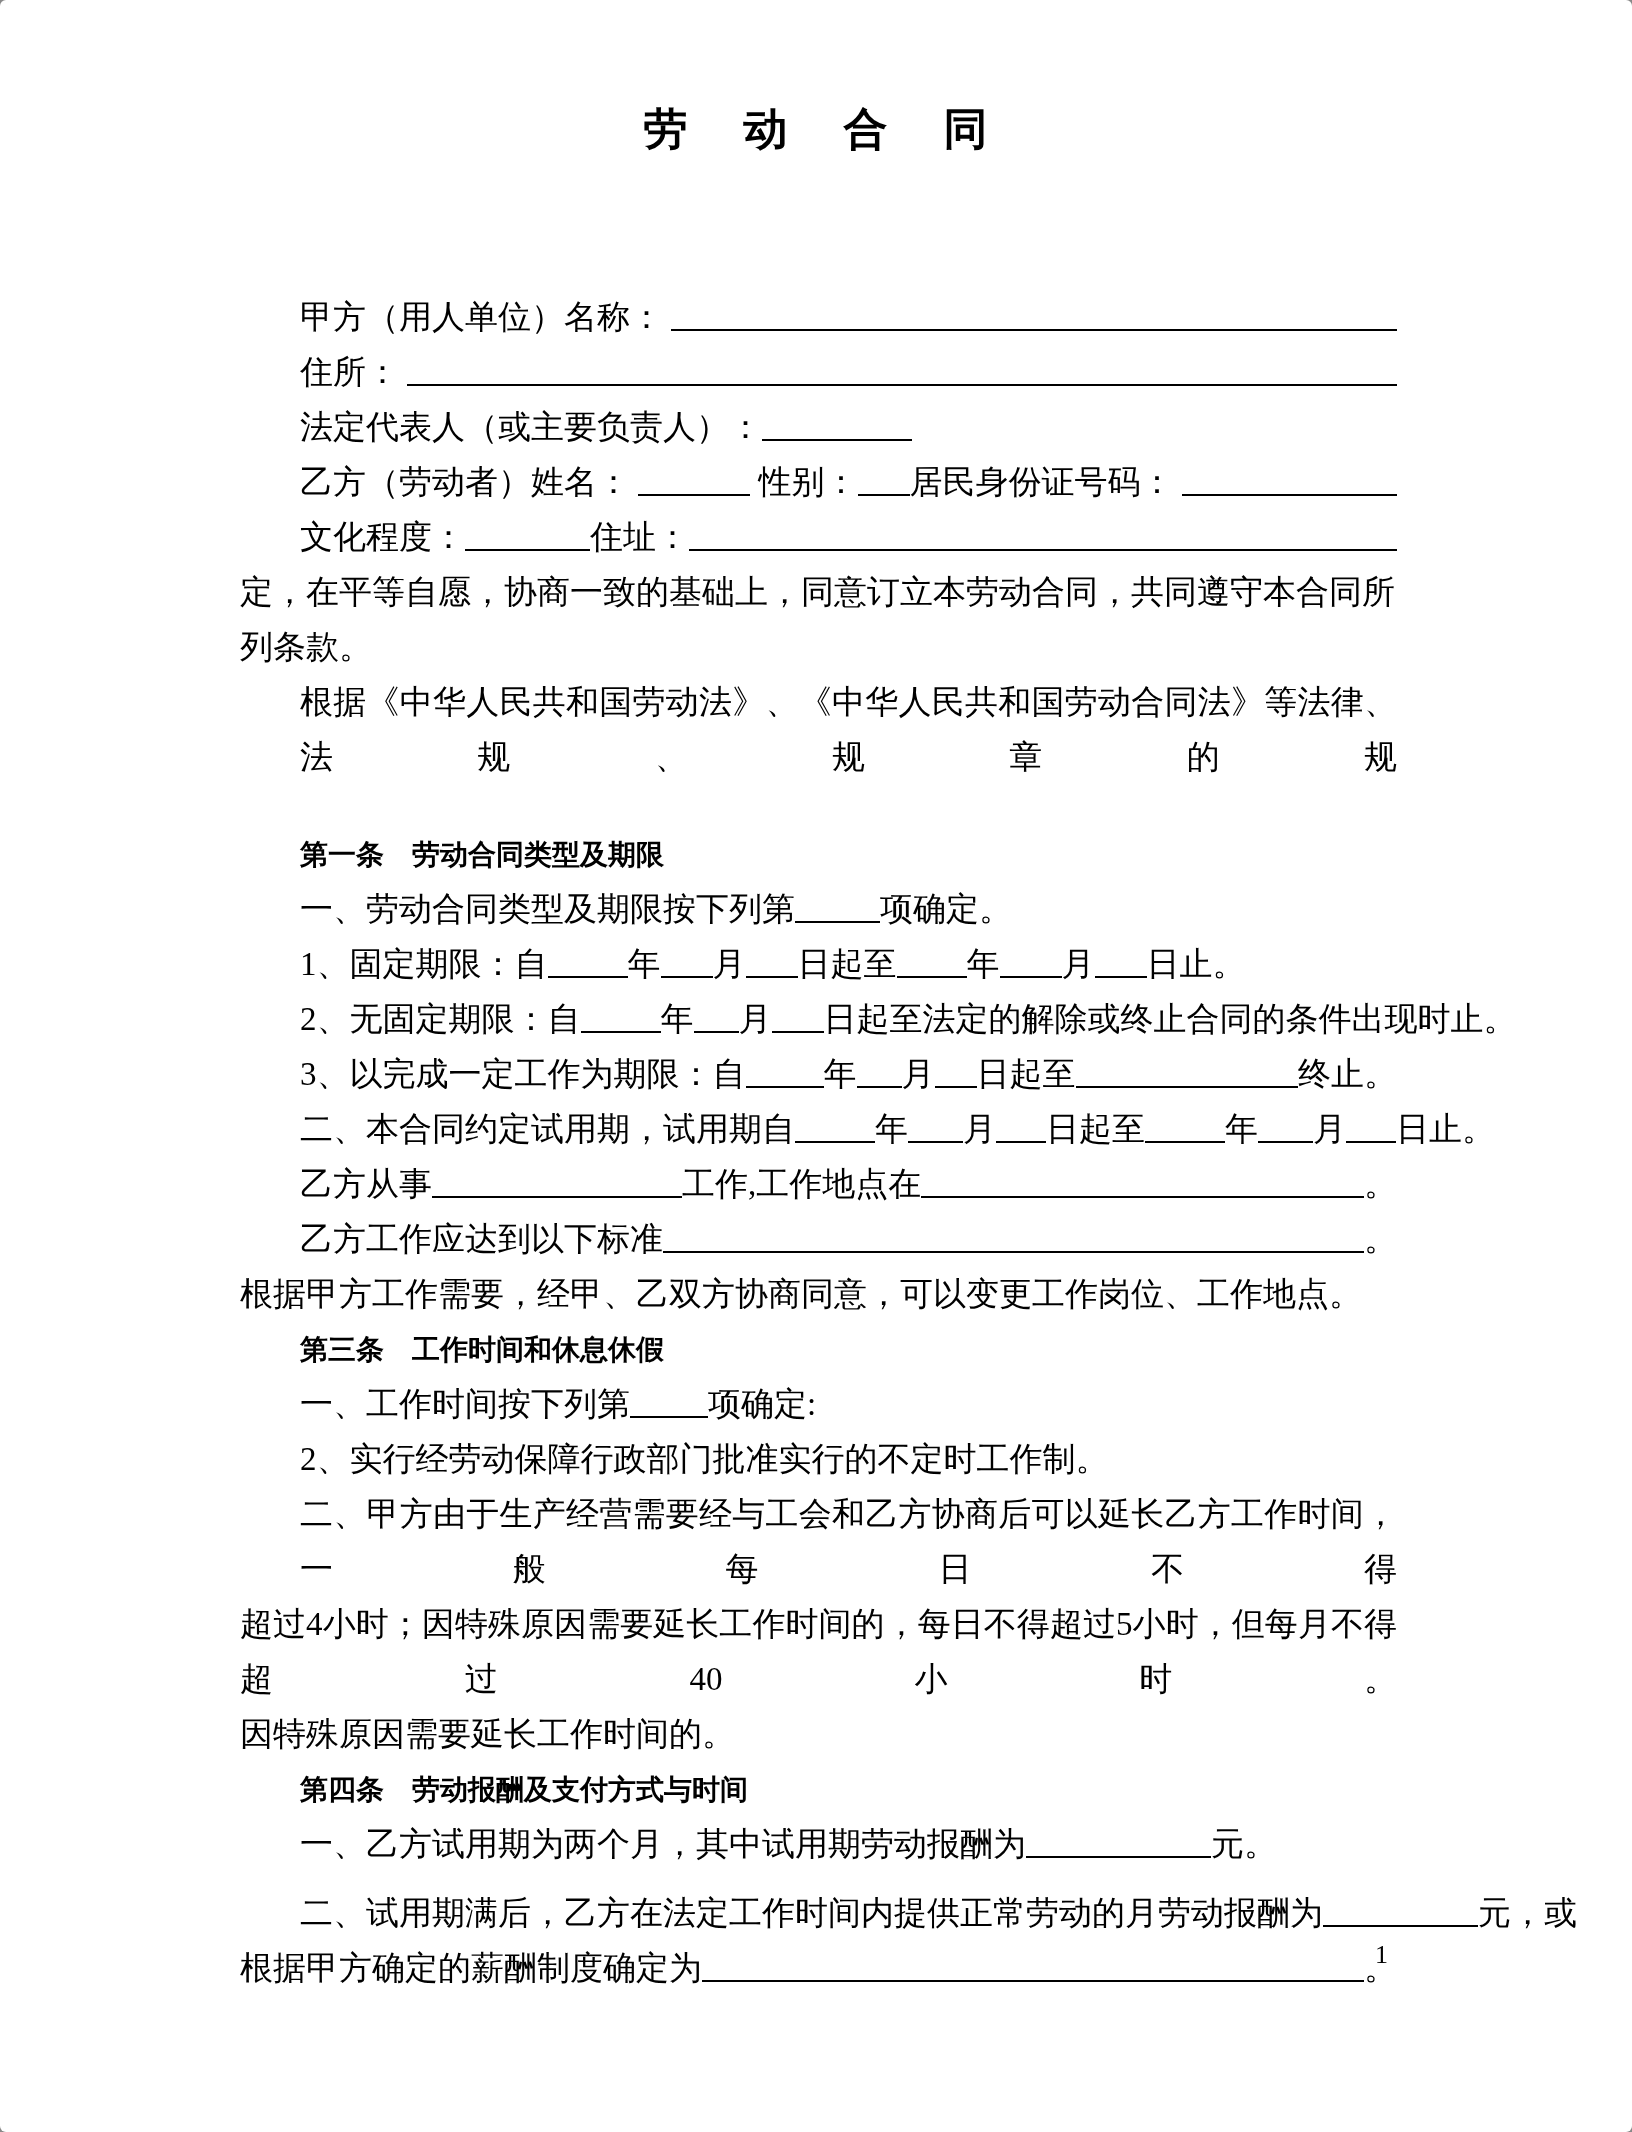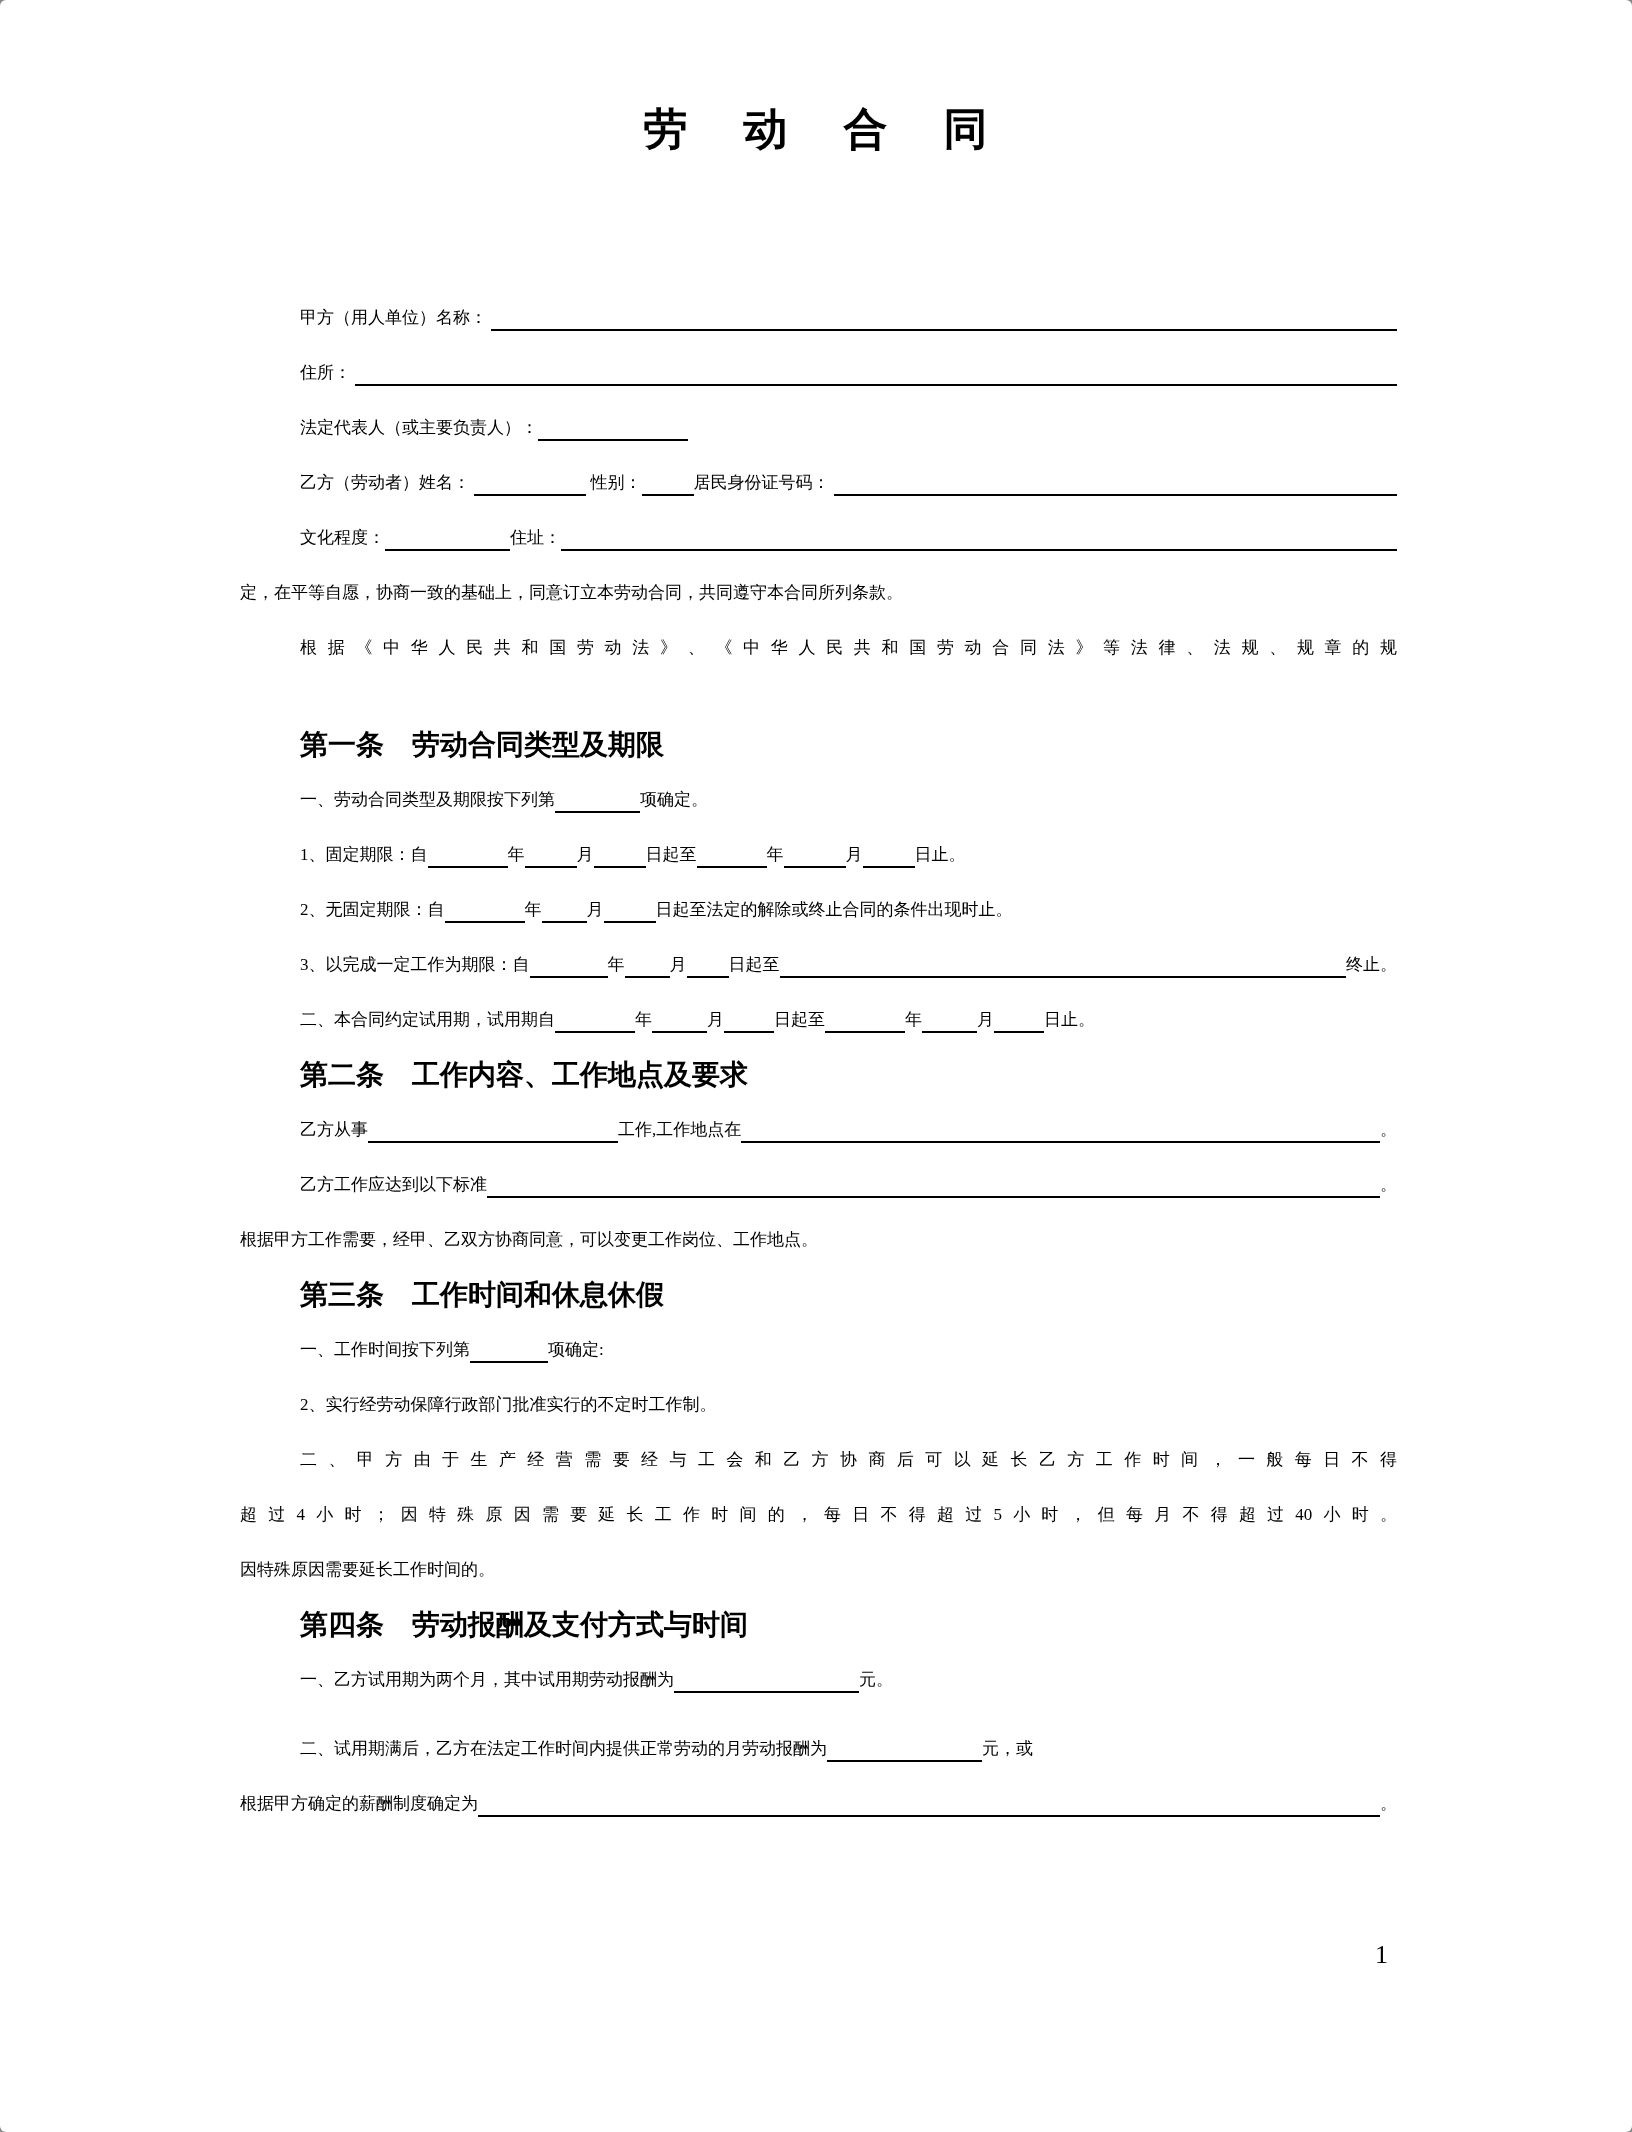--- a/index.html
+++ b/index.html
@@ -8,21 +8,21 @@
     font-family:"Liberation Serif","DejaVu Serif",serif;color:#000;
     margin:0 auto;overflow:hidden;border-radius:6px;
   }
   .content{position:absolute;left:240px;top:0;width:1157px;}
   .doc-title{
     margin:0;padding-top:94px;text-align:center;
     font-size:44px;font-weight:bold;letter-spacing:6px;line-height:72px;
     font-family:"Liberation Serif","DejaVu Serif",serif;
   }
   .lines{margin-top:124px;}
-  .line{font-size:17px;line-height:55px;white-space:normal;}
+  .line{font-size:33px;line-height:55px;white-space:normal;}
   .line.indent{padding-left:60px;}
   .line.heading{
     font-family:Liberation Sans, sans-serif;
     font-weight:bold;font-size:28px;
   }
   .line.justify{text-align:justify;text-align-last:justify;}
   .line.flexline{display:flex;align-items:flex-start;}
   .seg{white-space:pre;flex:0 0 auto;}
   .u{
     border-bottom:2px solid #000;height:39px;flex:0 0 auto;
@@ -118,21 +118,20 @@
           <span class="seg">月</span>
           <span class="u" style="width: 50px; border-bottom-color: rgb(0, 0, 0);"></span>
           <span class="seg">日起至</span>
           <span class="u" style="width: 80px; border-bottom-color: rgb(0, 0, 0);"></span>
           <span class="seg">年</span>
           <span class="u" style="width: 55px; border-bottom-color: rgb(0, 0, 0);"></span>
           <span class="seg">月</span>
           <span class="u" style="width: 50px; border-bottom-color: rgb(0, 0, 0);"></span>
           <span class="seg">日止。</span>
         </div>
-        <div class="line heading indent">第二条　工作内容、工作地点及要求</div>
         <div class="line body indent flexline">
           <span class="seg">乙方从事</span>
           <span class="u" style="width: 250px; border-bottom-color: rgb(0, 0, 0);"></span>
           <span class="seg">工作,工作地点在</span>
           <span class="u fill" style="border-bottom-color: rgb(0, 0, 0);"></span>
           <span class="seg">。</span>
         </div>
         <div class="line body indent flexline">
           <span class="seg">乙方工作应达到以下标准</span>
           <span class="u fill" style="border-bottom-color: rgb(0, 0, 0);"></span>

